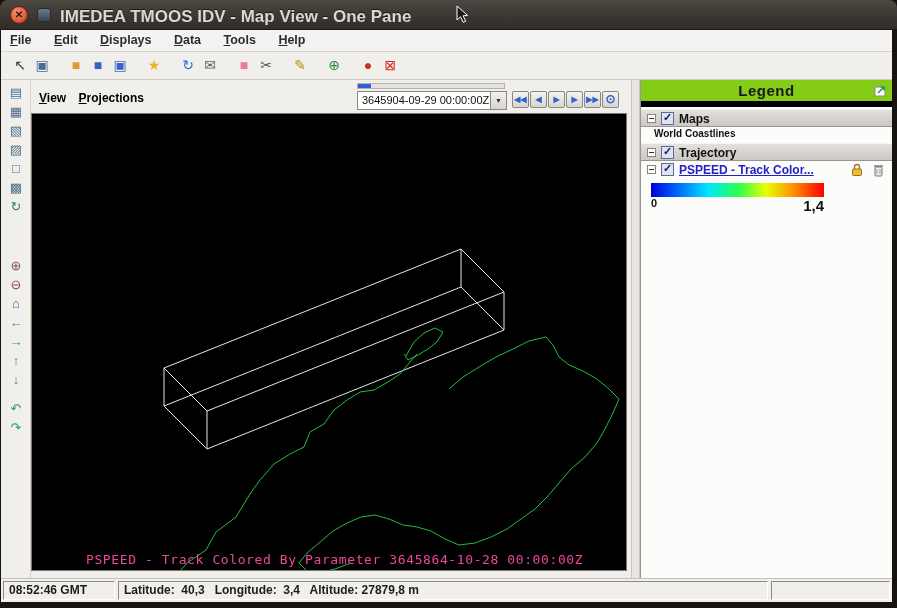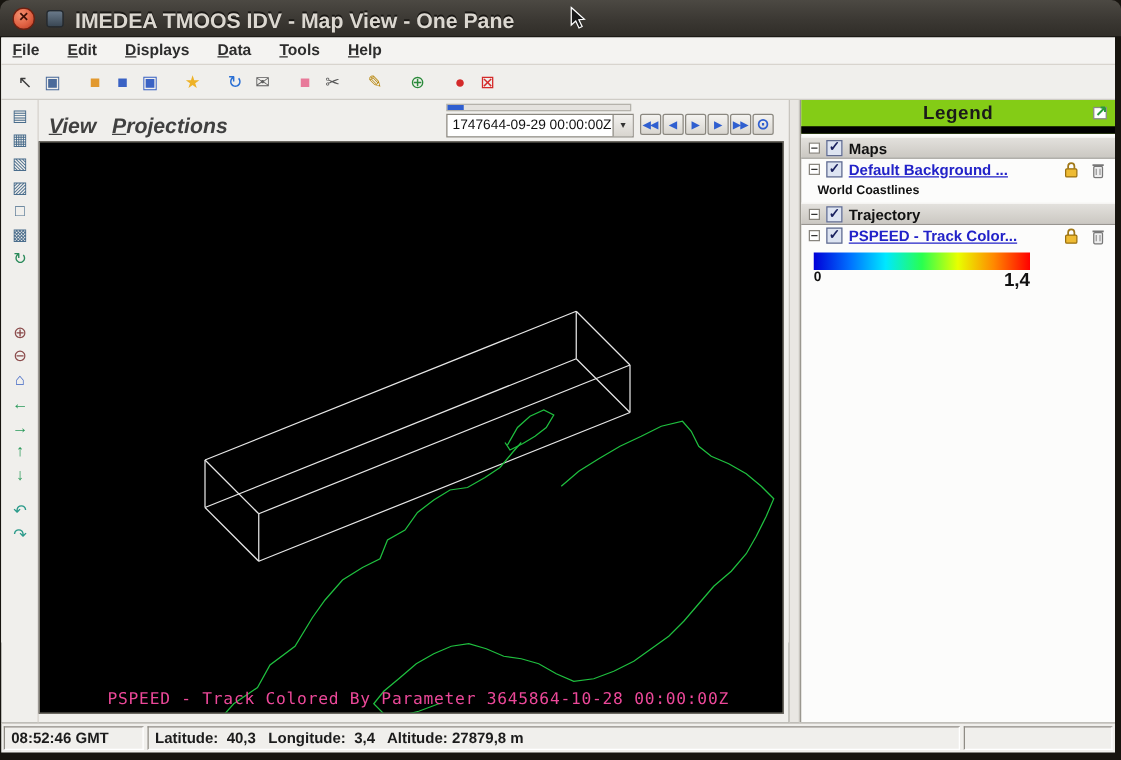--- a/index.html
+++ b/index.html
@@ -74,23 +74,22 @@
     border-right:1px solid #d5d2cc;box-sizing:border-box;padding-top:3px;
   }
   .sideicon{
     width:30px;height:19px;line-height:19px;text-align:center;font-size:13px;cursor:default;
   }
   .sideicon.gap1{margin-top:40px;}
   .sideicon.gap2{margin-top:10px;}
 
   .viewtop{position:absolute;left:30px;top:0;width:600px;height:33px;}
   .vmenu{
-    display:inline-block;margin-top:11px;margin-left:8px;font-size:17px;font-weight:bold;color:#404040;
+    display:inline-block;margin-top:11px;margin-left:8px;font-size:12px;font-weight:bold;color:#000000;
     cursor:default;
-    font-style:italic;
   }
   .vmenu::first-letter{text-decoration:underline;}
 
   .animtrack{
     position:absolute;left:326px;top:3px;width:148px;height:6px;
     background:#e4e2de;border:1px solid #b5b2ab;box-sizing:border-box;
   }
   .animfill{position:absolute;left:0;top:0;width:13px;height:4px;background:#2f5fd0;}
   .timecombo{
     position:absolute;left:326px;top:11px;width:150px;height:19px;
@@ -253,21 +252,21 @@
 
         <div class="viewtop">
           <span class="vmenu">View</span>
           <span class="vmenu">Projections</span>
 
           <div class="animtrack">
             <div class="animfill"></div>
           </div>
 
           <div class="timecombo">
-            <span class="timeval">1747644-09-29 00:00:00Z</span>
+            <span class="timeval">3645904-09-29 00:00:00Z</span>
             <span class="combobtn">▼</span>
           </div>
 
           <div class="animbtns"><div class="animbtn">◀◀</div><div class="animbtn">◀</div><div class="animbtn">▶</div><div class="animbtn">▶</div><div class="animbtn">▶▶</div><div class="animbtn big">⊙</div></div>
         </div>
 
         <div class="canvas">
           <svg width="594" height="456" viewBox="0 0 594 456">
               <line x1="132" y1="254" x2="429" y2="135" stroke="#e6e6e6" stroke-width="1"></line>
               <line x1="429" y1="135" x2="472" y2="178" stroke="#e6e6e6" stroke-width="1"></line>
@@ -301,37 +300,20 @@
             </svg>
           </span>
         </div>
 
         <div class="lsection">
           <span class="expander"></span>
           <span class="cb"></span>
           <span class="sectlabel">Maps</span>
         </div>
 
-        <div class="litem">
-          <span class="expander"></span>
-          <span class="cb"></span>
-          <a class="llink" style="color: rgb(34, 34, 200);">Default Background ...</a>
-          <span class="rowicons">
-            <svg width="12" height="14" viewBox="0 0 12 14">
-              <path d="M3.5,6 V4 a2.5,2.5 0 0 1 5,0 V6" fill="none" stroke="#a07818" stroke-width="1.4"></path>
-              <rect x="1.5" y="6" width="9" height="6.5" rx="1" fill="#eebb33" stroke="#9a7010"></rect>
-            </svg>
-            <svg width="11" height="14" viewBox="0 0 11 14">
-              <rect x="2" y="4" width="7" height="9" rx="1" fill="#eeeeee" stroke="#777777"></rect>
-              <line x1="1" y1="3" x2="10" y2="3" stroke="#777777" stroke-width="1.4"></line>
-              <line x1="4" y1="6" x2="4" y2="11" stroke="#999999"></line>
-              <line x1="7" y1="6" x2="7" y2="11" stroke="#999999"></line>
-            </svg>
-          </span>
-        </div>
 
         <div class="lsub">World Coastlines</div>
 
         <div class="lsection">
           <span class="expander"></span>
           <span class="cb"></span>
           <span class="sectlabel">Trajectory</span>
         </div>
 
         <div class="litem">

